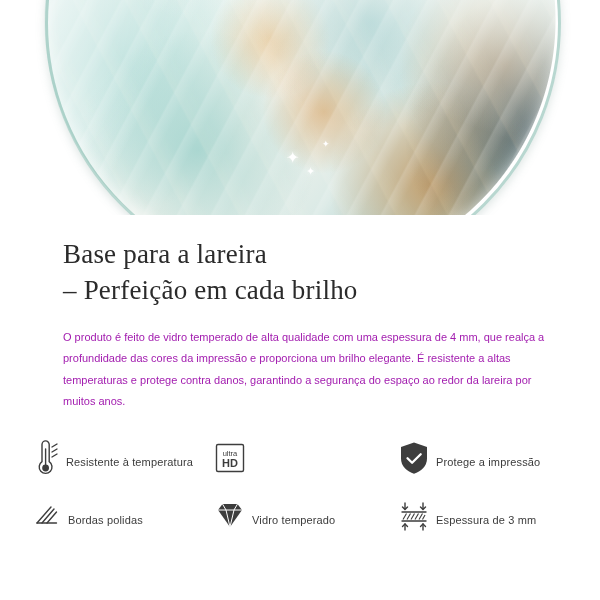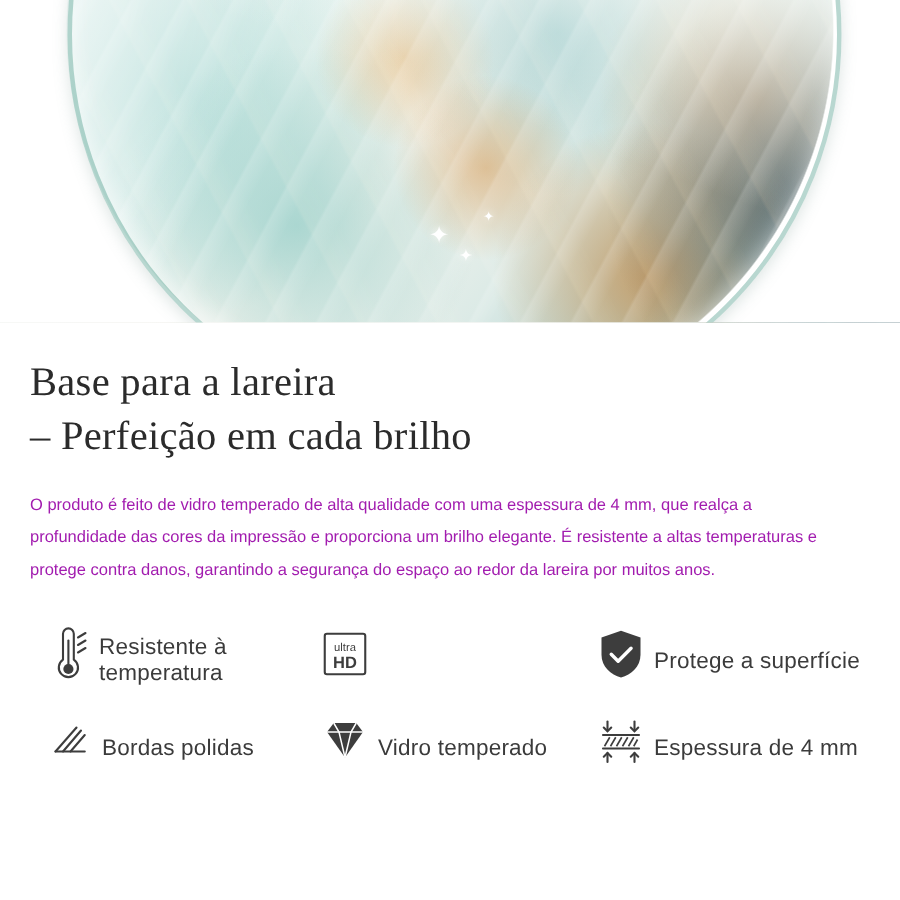--- a/index.html
+++ b/index.html
@@ -84,20 +84,21 @@
     text-shadow: 0 0 6px rgba(255,255,255,0.9);
     pointer-events: none;
   }
   .sparkle.s1 { left: 286px; top: 150px; font-size: 16px; }
   .sparkle.s2 { left: 306px; top: 166px; font-size: 11px; }
   .sparkle.s3 { left: 322px; top: 140px; font-size: 9px; }
 
   
   .content {
     padding: 22px 34px 0 20px;
+    margin-left: 43px;
   }
   .headline {
     font-family: "Liberation Serif", serif;
     font-size: 27px;
     line-height: 1.33;
     color: #2b2b2b;
     font-weight: 400;
     letter-spacing: 0.2px;
     margin: 0 0 18px 0;
   }
@@ -127,21 +128,21 @@
     text-align: left;
   }
   .feature-icon {
     height: 46px;
     display: flex;
     align-items: center;
     justify-content: center;
   }
   .feature-label {
     margin-top: 8px;
-    font-size: 15px;
+    font-size: 11px;
     color: #3b3b3b;
     letter-spacing: 0.15px;
   }
   svg { display: block; }
 </style>
 </head>
 <body>
 
 <div class="page">
 
@@ -191,21 +192,21 @@
       </div>
     </div>
 
     <div class="feature">
       <div class="feature-icon">
         <svg width="44" height="44" viewBox="0 0 44 44">
           <path d="M22 6.5 35 11v11.5c0 8-6.2 13.2-13 15.2-6.8-2-13-7.2-13-15.2V11z" fill="#3d3d3d"></path>
           <path d="M15.5 22.2l4.6 4.6 8.6-8.6" fill="none" stroke="#ffffff" stroke-width="2.3" stroke-linecap="round" stroke-linejoin="round"></path>
         </svg>
       </div>
-      <div class="feature-label">Protege a superfície</div>
+      <div class="feature-label">Protege a impressão</div>
     </div>
 
     <div class="feature">
       <div class="feature-icon">
         <svg width="44" height="40" viewBox="0 0 44 40">
           <g fill="none" stroke="#3d3d3d" stroke-width="1.4" stroke-linecap="round">
             <path d="M13 27L27 11"></path>
             <path d="M18 27L30 13"></path>
             <path d="M23 27L32.5 16"></path>
             <path d="M13 27h19.5"></path>
@@ -245,17 +246,17 @@
           <g stroke="#3d3d3d" stroke-width="1.1">
             <line x1="11" y1="23.5" x2="14.5" y2="17.5"></line>
             <line x1="15" y1="23.5" x2="18.5" y2="17.5"></line>
             <line x1="19" y1="23.5" x2="22.5" y2="17.5"></line>
             <line x1="23" y1="23.5" x2="26.5" y2="17.5"></line>
             <line x1="27" y1="23.5" x2="30.5" y2="17.5"></line>
             <line x1="30.5" y1="23.5" x2="33" y2="19"></line>
           </g>
         </svg>
       </div>
-      <div class="feature-label">Espessura de 4 mm</div>
+      <div class="feature-label">Espessura de 3 mm</div>
     </div>
 
   </div>
 </div>
 
 </body></html>

